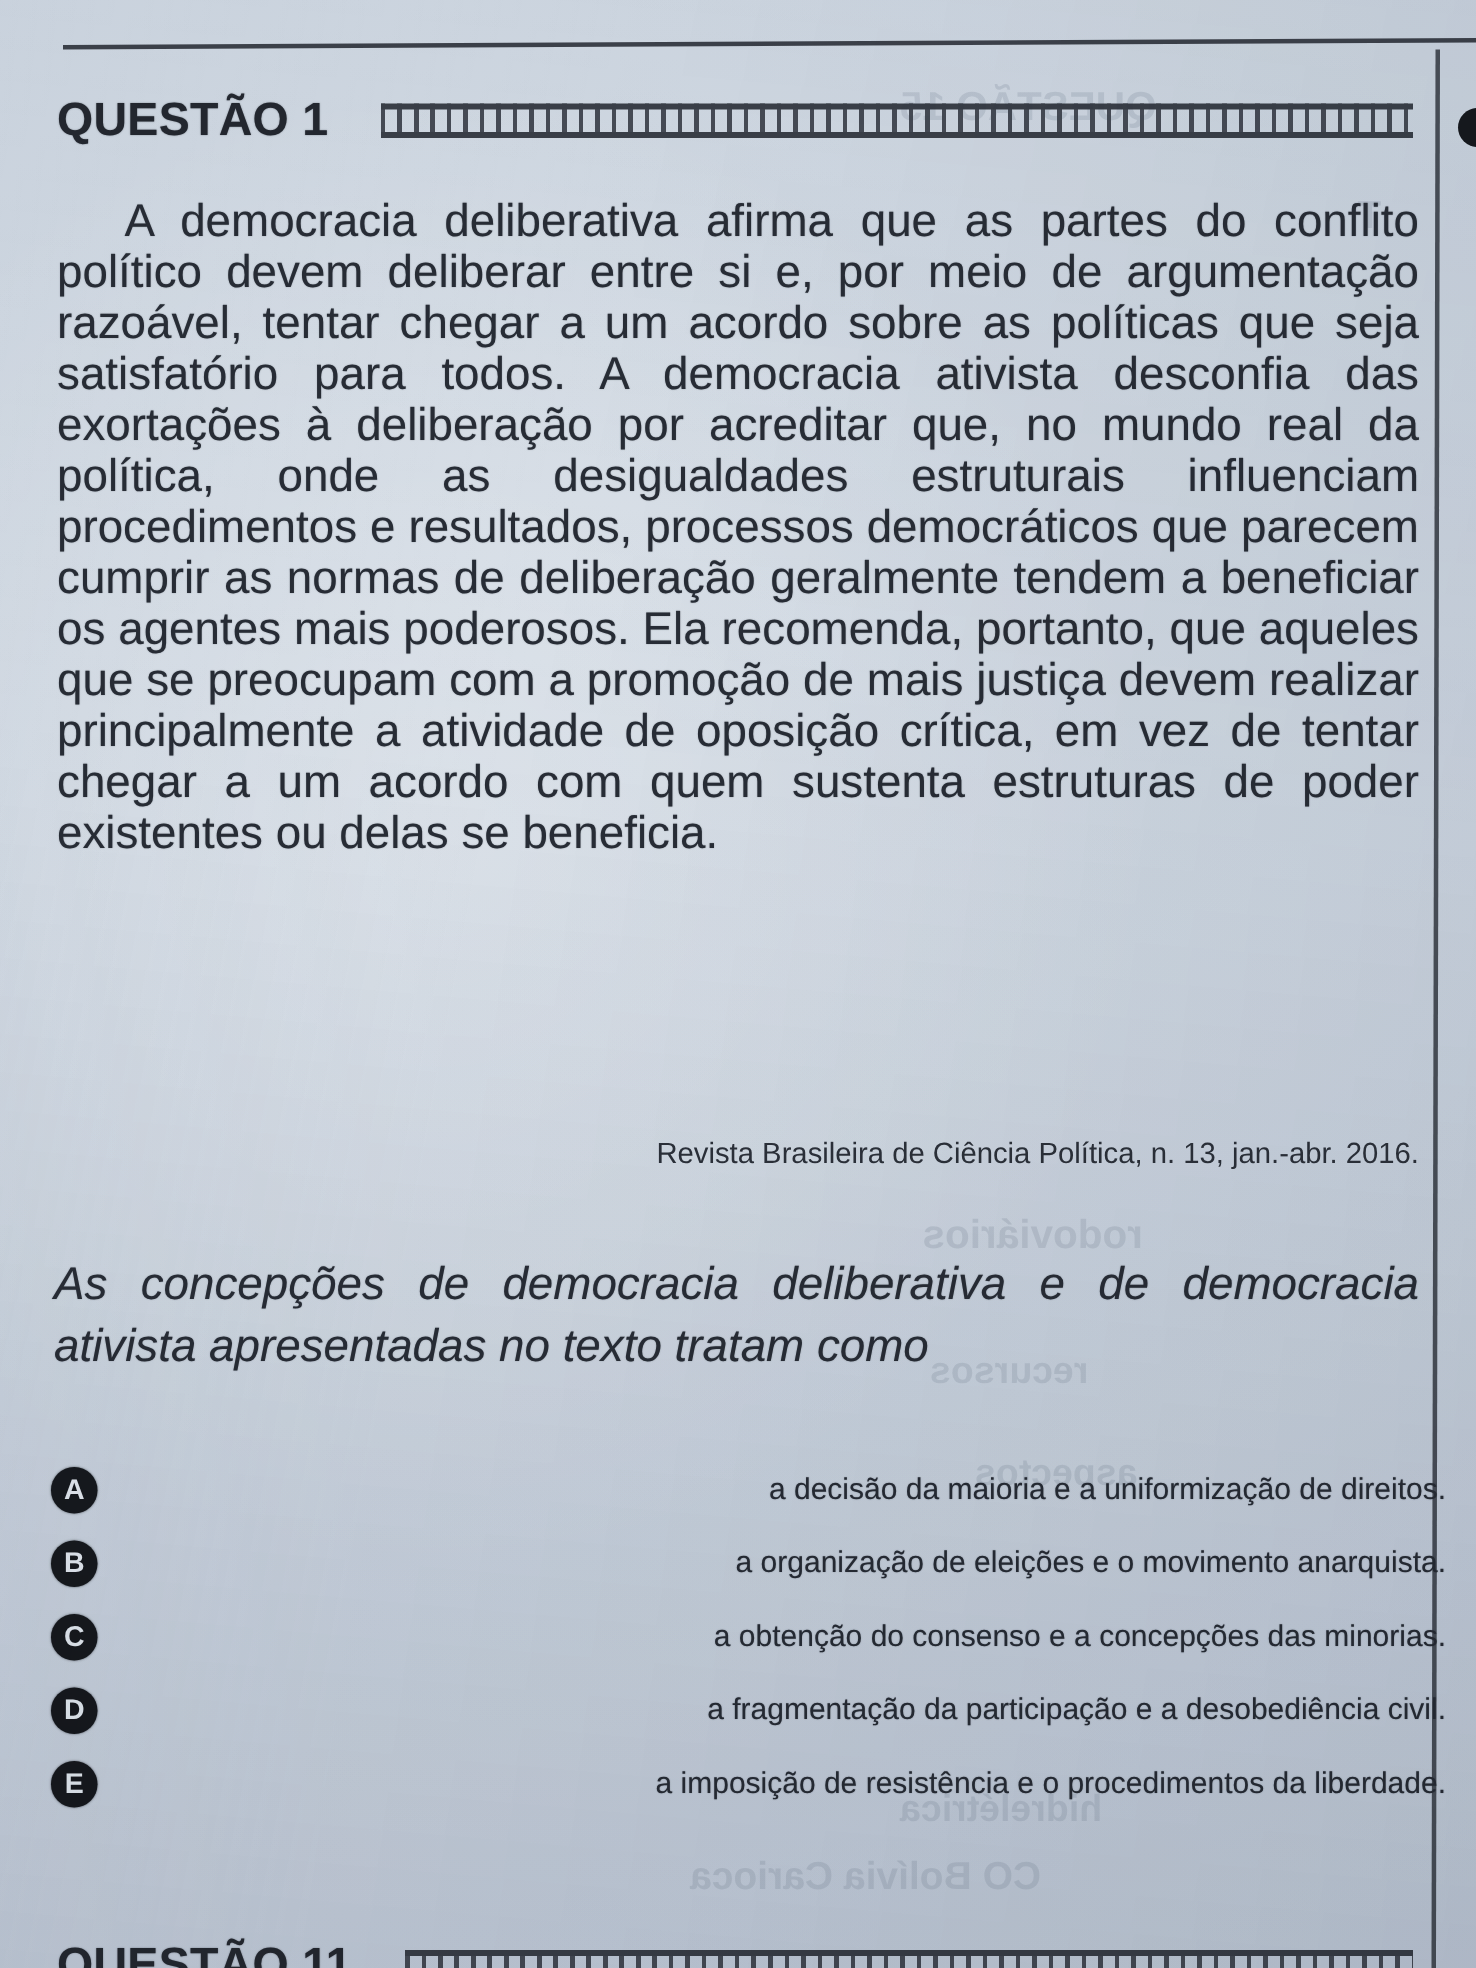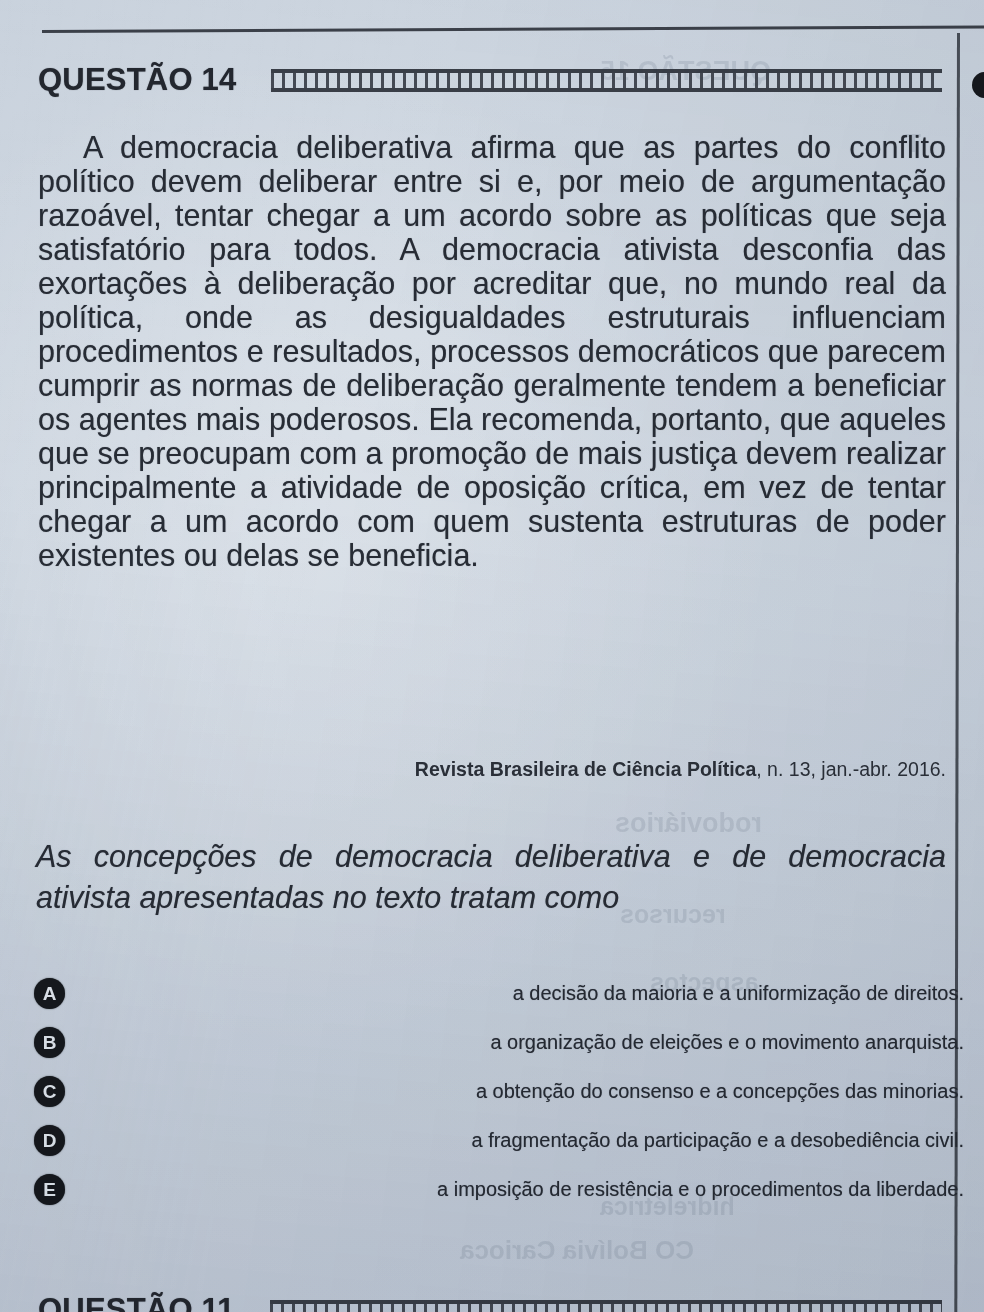--- a/index.html
+++ b/index.html
@@ -111,21 +111,21 @@
   .citation {
     position: absolute;
     left: 38px;
     top: 756px;
     width: 908px;
     text-align: right;
     font-size: 19.5px;
     line-height: 26px;
     color: #2b3039;
   }
-  .citation .src-journal { font-weight: bold; }
+  .citation .src-journal { font-weight: normal; }
 
   .command {
     position: absolute;
     left: 36px;
     top: 836px;
     width: 910px;
     font-size: 30.5px;
     line-height: 41px;
     text-align: justify;
     color: #272c35;
@@ -226,21 +226,21 @@
   <div class="bleed bleed-5">aspectos</div>
   <div class="bleed bleed-6">CO Bolívia Carioca</div>
   <div class="bleed bleed-7">hidrelétrica</div>
 
   <div class="top-rule"></div>
   <div class="column-rule"></div>
 
   <div class="frag-dot"></div>
 
   <div class="q-header">
-    <div class="q-label">QUESTÃO 14</div>
+    <div class="q-label">QUESTÃO 1</div>
     <div class="ladder-bar"></div>
   </div>
 
   <div class="stimulus">A democracia deliberativa afirma que as partes do conflito político devem deliberar entre si e, por meio de argumentação razoável, tentar chegar a um acordo sobre as políticas que seja satisfatório para todos. A democracia ativista desconfia das exortações à deliberação por acreditar que, no mundo real da política, onde as desigualdades estruturais influenciam procedimentos e resultados, processos democráticos que parecem cumprir as normas de deliberação geralmente tendem a beneficiar os agentes mais poderosos. Ela recomenda, portanto, que aqueles que se preocupam com a promoção de mais justiça devem realizar principalmente a atividade de oposição crítica, em vez de tentar chegar a um acordo com quem sustenta estruturas de poder existentes ou delas se beneficia.</div>
 
   <div class="citation">
     <div><span class="src-journal">Revista Brasileira de Ciência Política</span><span>, n. 13, jan.-abr. 2016.</span></div>
   </div>
 
   <div class="command">

